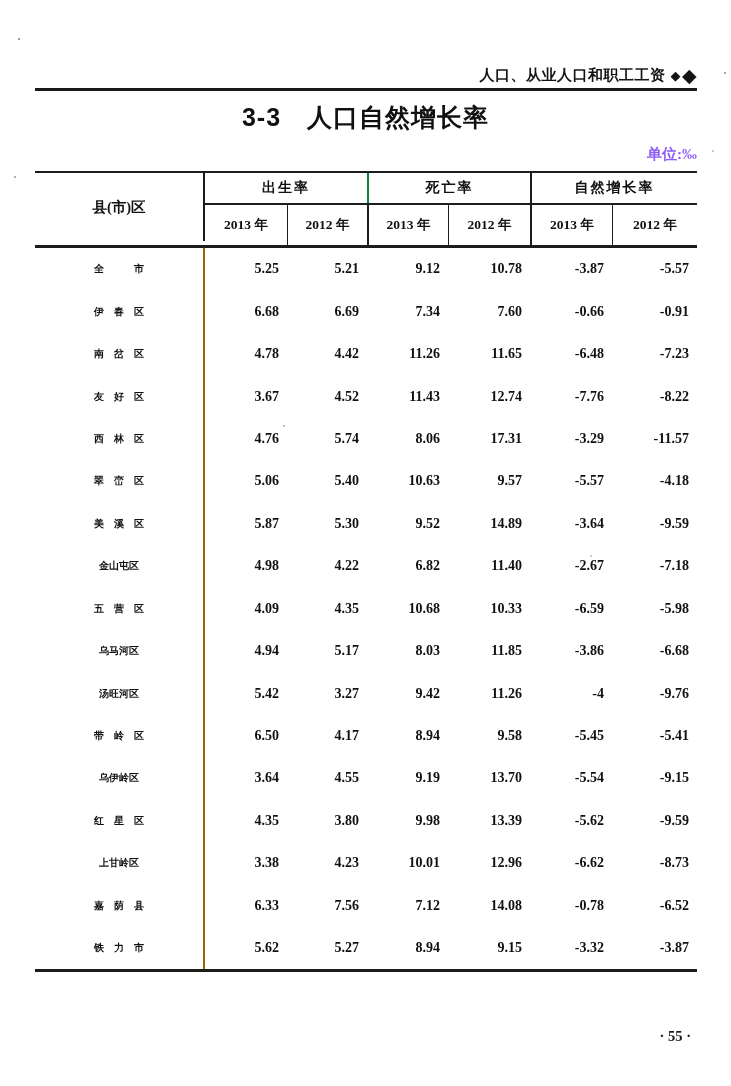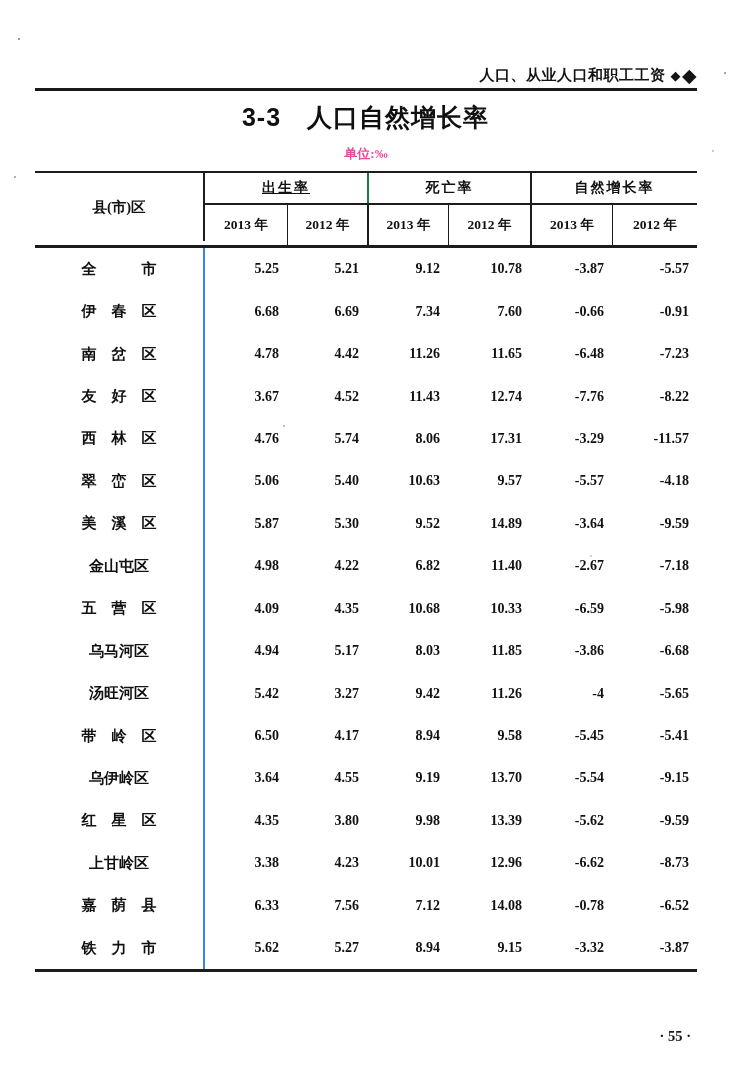--- a/index.html
+++ b/index.html
@@ -54,24 +54,24 @@
     font-size: 25px;
     letter-spacing: 1px;
     color: #101010;
     white-space: pre;
   }
   .unit-label {
     position: absolute;
     top: 145px;
     left: 35px;
     width: 662px;
-    text-align: center;
-    font-size: 13px;
+    text-align: right;
+    font-size: 15px;
     font-weight: 700;
-    color: #ec4899;
+    color: #8b5cf6;
   }
 
   
   .tbl {
     position: absolute;
     top: 171px;
     left: 35px;
     width: 662px;
     border-top: 2px solid #1c1c1c;
     border-bottom: 3px solid #1c1c1c;
@@ -84,42 +84,42 @@
     display: flex; align-items: center; justify-content: center;
     font-weight: 700; font-size: 14.5px;
     border-right: 2px solid #1c1c1c;
   }
   .hright { width: 492px; }
   .group-row { display: flex; height: 32px; border-bottom: 2px solid #1c1c1c; }
   .group-cell {
     display: flex; align-items: center; justify-content: center;
     font-weight: 700; font-size: 14px; letter-spacing: 2px;
   }
-  .g1 { width: 162px; text-decoration: underline; }
+  .g1 { width: 162px; }
   .g2 { width: 163px; border-left: 2px solid #15803d; }
   .g3 { width: 167px; border-left: 2px solid #1c1c1c; }
   .year-row { display: flex; height: 40px; }
   .year-cell {
     display: flex; align-items: center; justify-content: center;
     font-weight: 700; font-size: 13.5px; white-space: pre;
   }
   .y1 { width: 82px; }
   .y2 { width: 80px; border-left: 1px solid #1c1c1c; }
   .y3 { width: 81px; border-left: 2px solid #1c1c1c; }
   .y4 { width: 82px; border-left: 1px solid #1c1c1c; }
   .y5 { width: 82px; border-left: 2px solid #1c1c1c; }
   .y6 { width: 85px; border-left: 1px solid #1c1c1c; }
 
   .tbody { }
   .trow { display: flex; height: 42.45px; }
   .name-cell {
     width: 170px;
     display: flex; align-items: center; justify-content: center;
-    font-weight: 700; font-size: 15px;
-    border-right: 2px solid #3b82f6;
+    font-weight: 700; font-size: 10px;
+    border-right: 2px solid #a16207;
     white-space: pre;
   }
   .val-cell {
     display: flex; align-items: center; justify-content: flex-end;
     padding-right: 8px;
     font-weight: 700; font-size: 14px;
     font-family: "Liberation Serif", serif;
   }
   .v1 { width: 82px; } .v2 { width: 80px; } .v3 { width: 81px; }
   .v4 { width: 82px; } .v5 { width: 82px; } .v6 { width: 85px; }
@@ -281,21 +281,21 @@
     <div class="val-cell v6">-6.68</div>
   </div>
 
   <div class="trow">
     <div class="name-cell">汤旺河区</div>
     <div class="val-cell v1">5.42</div>
     <div class="val-cell v2">3.27</div>
     <div class="val-cell v3">9.42</div>
     <div class="val-cell v4">11.26</div>
     <div class="val-cell v5">-4</div>
-    <div class="val-cell v6">-5.65</div>
+    <div class="val-cell v6">-9.76</div>
   </div>
 
   <div class="trow">
     <div class="name-cell">带　岭　区</div>
     <div class="val-cell v1">6.50</div>
     <div class="val-cell v2">4.17</div>
     <div class="val-cell v3">8.94</div>
     <div class="val-cell v4">9.58</div>
     <div class="val-cell v5">-5.45</div>
     <div class="val-cell v6">-5.41</div>

